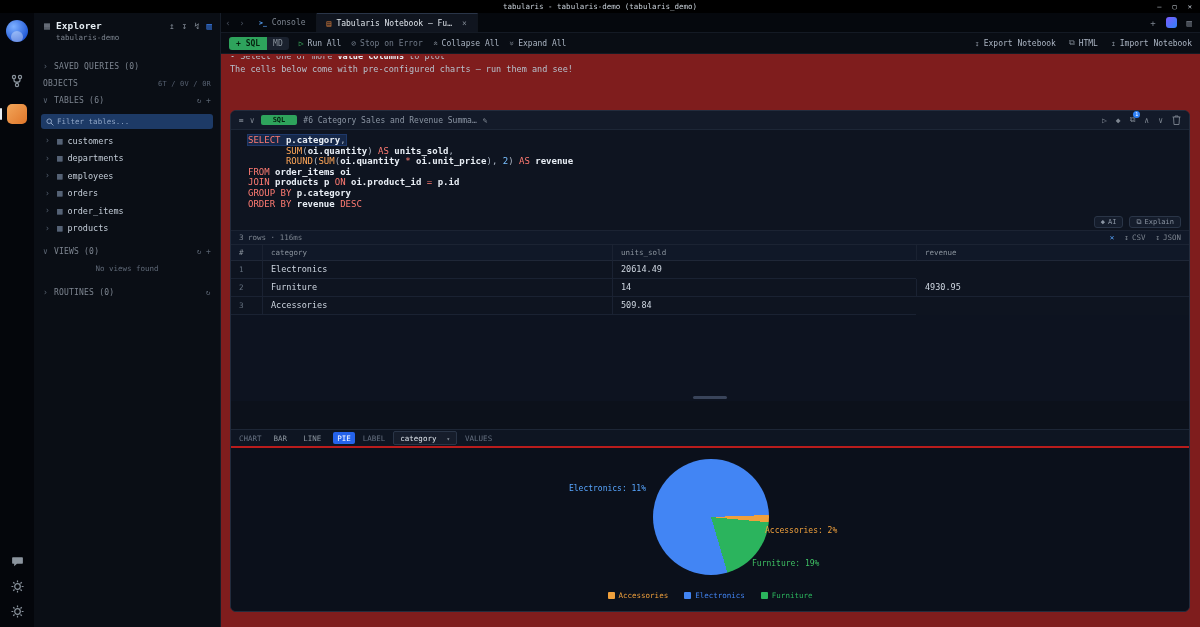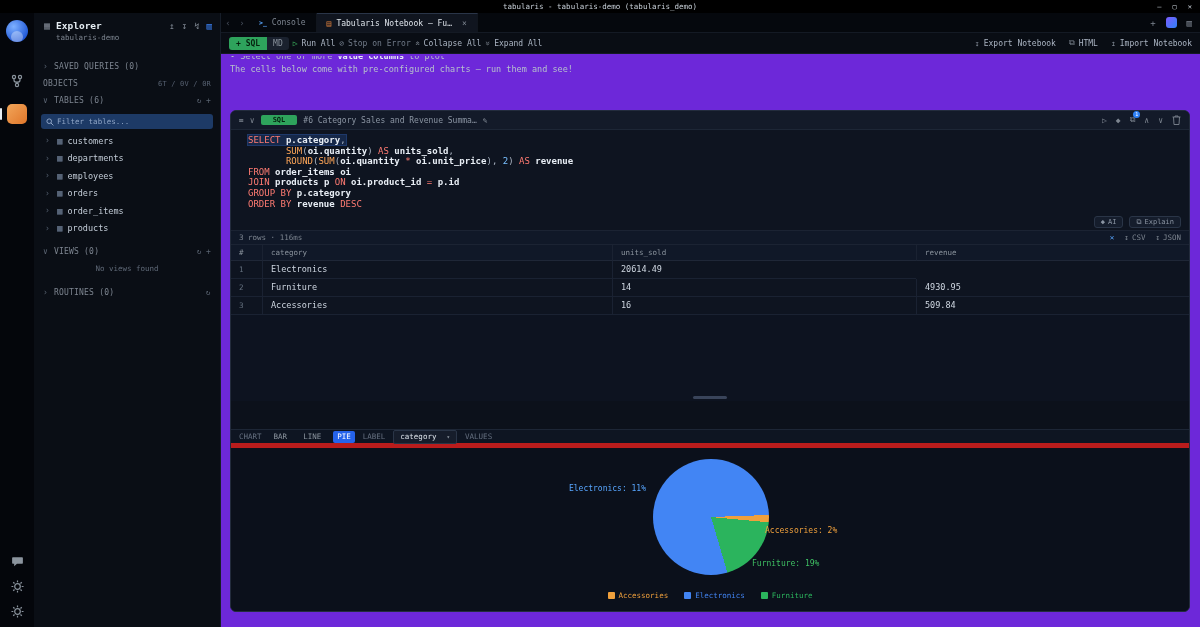--- a/index.html
+++ b/index.html
@@ -47,32 +47,32 @@
 .main{flex:1;display:flex;flex-direction:column;min-width:0;background:#0a0e15}
 .tabbar{height:20px;flex:0 0 20px;background:#05080d;display:flex;align-items:stretch;border-bottom:1px solid #141a24}
 .nav-btn{width:14px;display:flex;align-items:center;justify-content:center;color:#49525f;font-size:9px}
 .tab{display:flex;align-items:center;gap:5px;padding:0 10px;font-size:8px;color:#7d8590;border-right:1px solid #10151d}
 .tab.active{background:#10151f;color:#dde3ea;border-top:1px solid #2a3548}
 .ticon-term{color:#58a6ff;font-size:6.5px;font-weight:bold}
 .ticon-nb{color:#e0823d;font-size:8px}
 .tab .close{color:#7d8590;margin-left:5px}
 .tabbar-right{margin-left:auto;display:flex;align-items:center;gap:10px;padding-right:8px;color:#7d8590;font-size:9px}
 .ai-chip{width:11px;height:11px;border-radius:3px;background:linear-gradient(135deg,#7c5cff,#2f81f7)}
-.toolbar{height:21px;flex:0 0 21px;background:#090d14;border-bottom:1px solid #141a24;display:flex;align-items:center;padding:0 8px;gap:4px;font-size:8px;color:#aab4c2}
+.toolbar{height:21px;flex:0 0 21px;background:#090d14;border-bottom:1px solid #141a24;display:flex;align-items:center;padding:0 8px;gap:10px;font-size:8px;color:#aab4c2}
 .seg{display:flex}
 .seg .sql{background:#2ea35c;color:#06220f;font-weight:bold;padding:2px 7px;border-radius:3px 0 0 3px}
 .seg .md{background:#1a212e;color:#8b949e;padding:2px 6px;border-radius:0 3px 3px 0}
 .tb-btn{display:flex;align-items:center;gap:4px;color:#aab4c2}
 .tb-btn .ic{color:#7d8590}
 .tb-btn .green{color:#3fbf63}
 .tb-btn.dim{color:#707a88}
 .toolbar-right{margin-left:auto;display:flex;gap:13px}
 .rot90{display:inline-block;transform:rotate(90deg)}
 
-.notebook{flex:1;min-height:0;background:#6d28d9;padding:2px 10px 0 9px;overflow:hidden;position:relative}
+.notebook{flex:1;min-height:0;background:#7f1d1d;padding:2px 10px 0 9px;overflow:hidden;position:relative}
 .md-clip{height:26px;overflow:hidden}
 .md-inner{margin-top:-6px;line-height:13px;font-size:8.5px;color:#b6c0cc}
 .md-inner b{color:#e6edf3}
 .cell{margin-top:28px;height:502px;background:#0e1420;border:1px solid #232c3d;border-radius:6px;display:flex;flex-direction:column;overflow:hidden}
 .cell-header{height:19px;flex:0 0 19px;background:#131a29;border-bottom:1px solid #1d2636;display:flex;align-items:center;gap:6px;padding:0 8px;font-size:8px;color:#7d8590}
 .badge-sql{background:#2ea35c;color:#06220f;font-weight:bold;font-size:7px;padding:1px 12px;border-radius:2px}
 .cell-title{color:#8b95a3}
 .hdr-icons{margin-left:auto;display:flex;gap:9px;align-items:center;color:#7d8590;font-size:8px}
 .copy-wrap{position:relative}
 .dot{position:absolute;top:-4px;right:-5px;width:7px;height:7px;border-radius:50%;background:#2f81f7;color:#fff;font-size:5px;line-height:7px;text-align:center}
@@ -85,21 +85,21 @@
 .rb-right{margin-left:auto;display:flex;gap:10px;align-items:center}
 .rb-x{color:#58a6ff}
 .rb-btn{display:flex;gap:3px;align-items:center}
 .rrow{display:grid;grid-template-columns:31px 350px 304px 1fr}
 .rrow>div{padding:0 8px;line-height:17px;font-size:8.5px;color:#ced6e0;border-bottom:1px solid #1a2232;border-left:1px solid #1a2232;overflow:hidden}
 .rrow>div:first-child{border-left:0;color:#64707e;font-size:7.5px}
 .rrow.rhead>div{line-height:15px;background:#101828;color:#8b949e;font-size:7.5px;border-bottom:1px solid #1f2737}
 .results-empty{flex:1;position:relative;background:#0d1320}
 .resize-handle{position:absolute;left:50%;bottom:2px;transform:translateX(-50%);width:34px;height:3px;border-radius:2px;background:#39445a}
 .gap{height:28px;flex:0 0 28px;background:#0c111b}
-.chart-toolbar{height:19px;flex:0 0 19px;background:#0e1522;border-top:1px solid #1d2636;border-bottom:5px solid #b91c1c;display:flex;align-items:center;gap:8px;padding:0 8px;font-size:7.5px}
+.chart-toolbar{height:19px;flex:0 0 19px;background:#0e1522;border-top:1px solid #1d2636;border-bottom:2px solid #b91c1c;display:flex;align-items:center;gap:8px;padding:0 8px;font-size:7.5px}
 .ct-label{color:#667080}
 .ct-btn{color:#8b949e;font-size:7.5px;padding:1.5px 4px;border-radius:2px}
 .ct-btn.active{background:#2563eb;color:#fff}
 .ct-select{background:#161d2b;border:1px solid #2a3547;border-radius:2px;color:#dde3ea;display:flex;align-items:center;gap:10px;padding:1.5px 6px}
 .ct-select .caret{color:#8b949e;font-size:6px}
 .chart-area{height:163px;flex:0 0 163px;position:relative;background:#0b101b}
 .pie{position:absolute;left:422px;top:11px;width:116px;height:116px;border-radius:50%}
 .ann{position:absolute;font-size:8px}
 .ann-0{left:295px;top:36px;width:120px;text-align:right}
 .ann-1{left:534px;top:78px}
@@ -380,21 +380,20 @@
               </div>
               <div class="rrow">
                 <div>2</div>
                 <div>Furniture</div>
                 <div>14</div>
                 <div>4930.95</div>
               </div>
               <div class="rrow">
                 <div>3</div>
                 <div>Accessories</div>
-                <div>16</div>
                 <div>509.84</div>
               </div>
             </div>
 
           <div class="results-empty">
             <div class="resize-handle"></div>
           </div>
 
           <div class="gap"></div>
 

